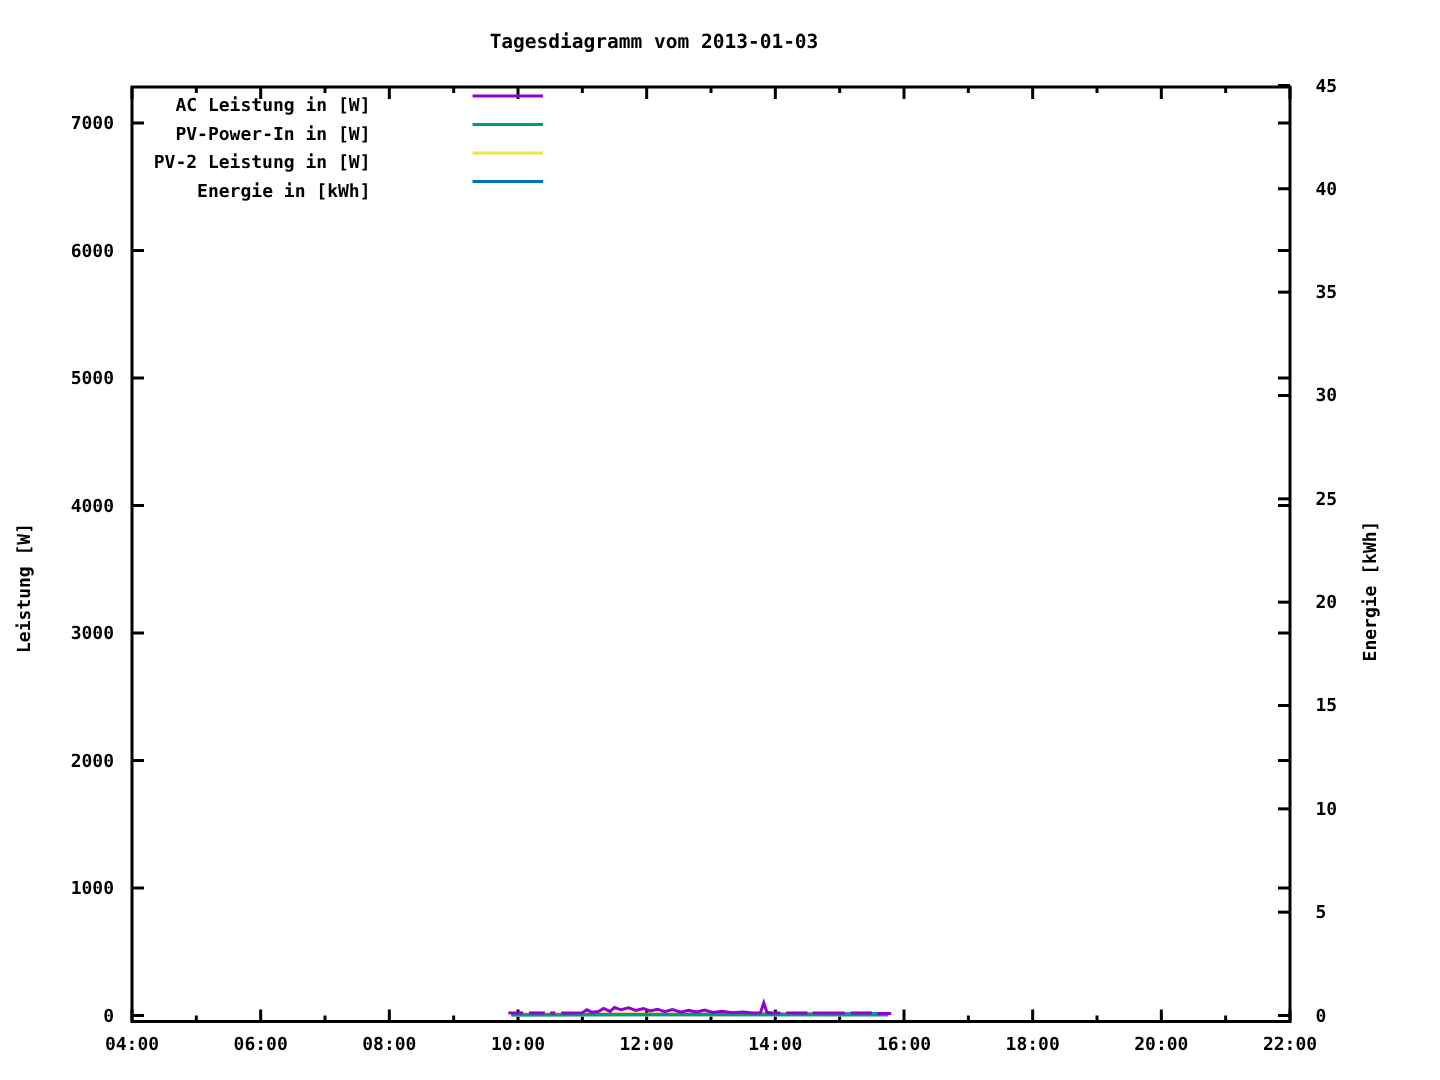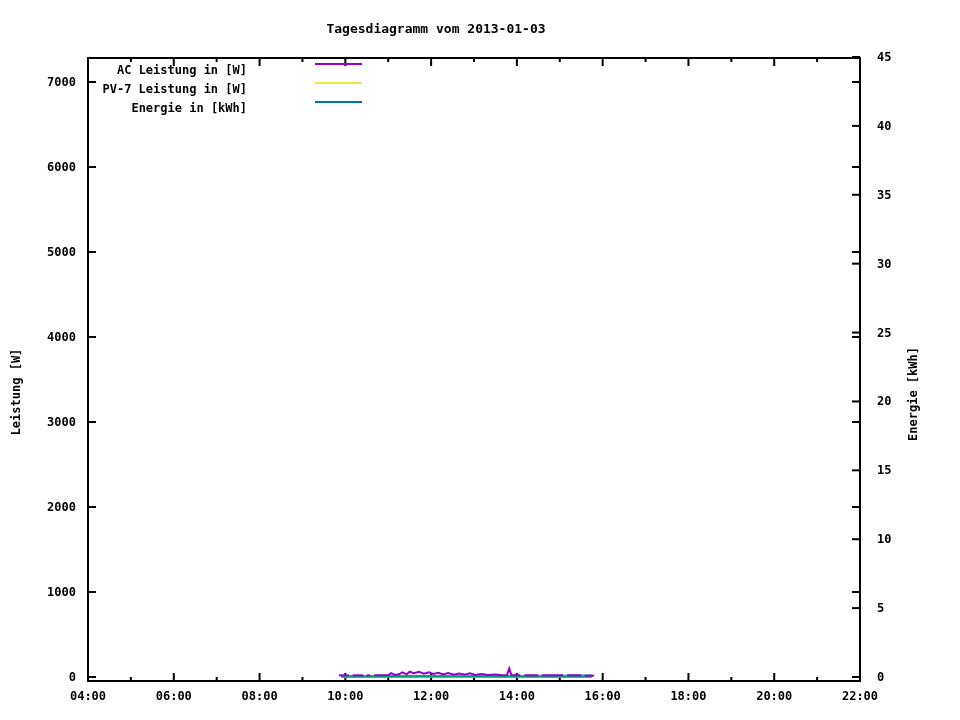--- a/index.html
+++ b/index.html
@@ -4,20 +4,21 @@
 <style>
   html, body { margin: 0; padding: 0; background: #ffffff; }
   #canvas {
     position: relative;
     width: 960px;
     height: 720px;
     background: #ffffff;
     font-family: "DejaVu Sans Mono", monospace;
     color: #000;
     overflow: hidden;
+    border-radius: 13px;
   }
   #chart-title {
     position: absolute;
     top: 21px;
     left: 436px;
     transform: translateX(-50%);
     font: bold 13px "DejaVu Sans Mono", monospace;
     white-space: nowrap;
   }
   .ylabel {
@@ -169,21 +170,25 @@
       <polyline points="541.8,675.3 563.2,675.3" fill="none" stroke="#9400d3" stroke-width="2"></polyline>
       <polyline points="567.1,675.3 581.2,675.3" fill="none" stroke="#9400d3" stroke-width="2"></polyline>
       <polyline points="584.7,675.7 594.1,675.7" fill="none" stroke="#9400d3" stroke-width="2"></polyline>
     </svg>
   <div id="legend">
       <div class="legend-row">
         <span class="legend-label">AC Leistung in [W]</span>
         <span class="legend-swatch" style="background: rgb(148, 0, 211);"></span>
       </div>
       <div class="legend-row">
-        <span class="legend-label">PV-7 Leistung in [W]</span>
+        <span class="legend-label">PV-Power-In in [W]</span>
+        <span class="legend-swatch" style="background: rgb(0, 158, 115);"></span>
+      </div>
+      <div class="legend-row">
+        <span class="legend-label">PV-2 Leistung in [W]</span>
         <span class="legend-swatch" style="background: rgb(240, 228, 66);"></span>
       </div>
       <div class="legend-row">
         <span class="legend-label">Energie in [kWh]</span>
         <span class="legend-swatch" style="background: rgb(0, 114, 178);"></span>
       </div>
     </div>
 </div>
 
 </body></html>

